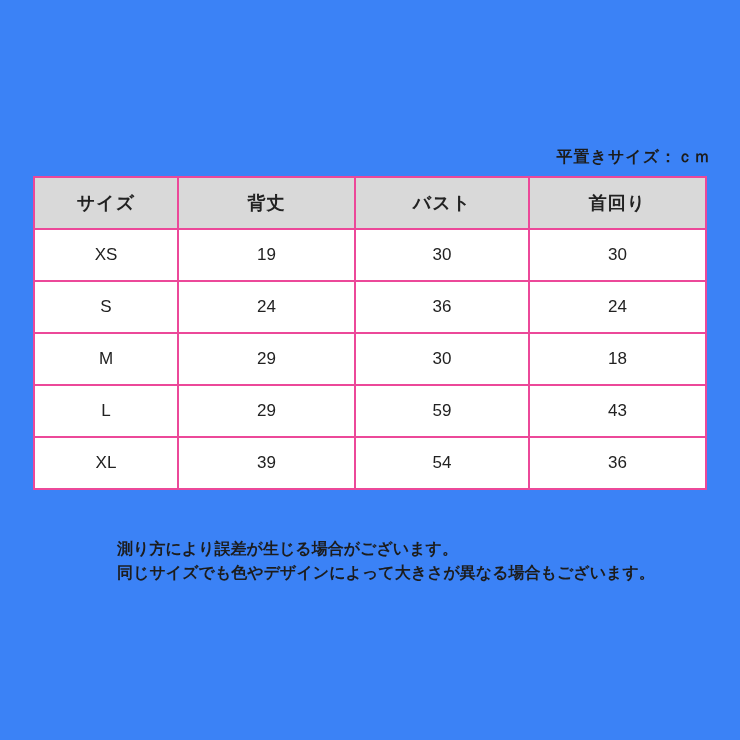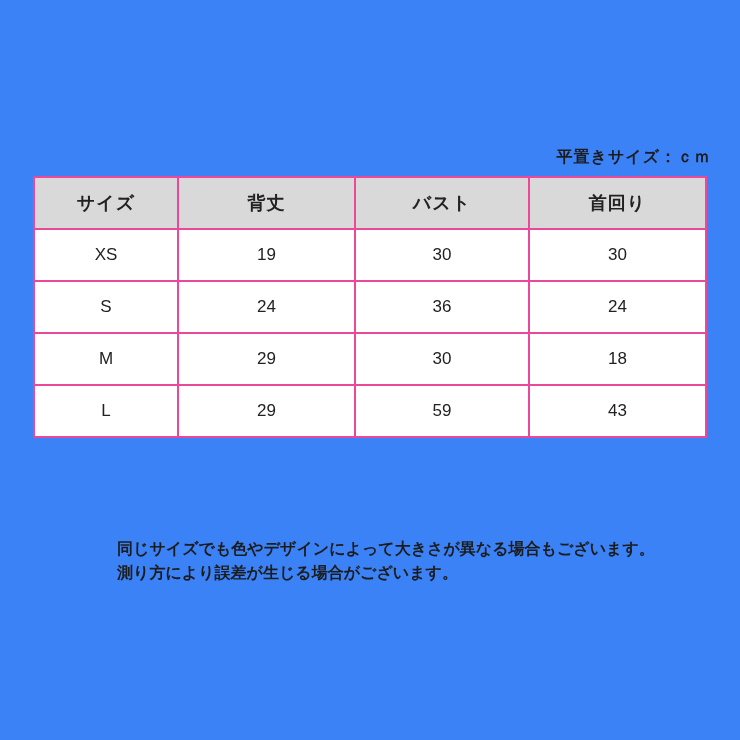--- a/index.html
+++ b/index.html
@@ -106,21 +106,27 @@
         <td>29</td>
         <td>30</td>
         <td>18</td>
       </tr>
       <tr>
         <td>L</td>
         <td>29</td>
         <td>59</td>
         <td>43</td>
       </tr>
+      <tr>
+        <td>XL</td>
+        <td>39</td>
+        <td>54</td>
+        <td>36</td>
+      </tr>
     </tbody>
   </table>
 
   <div class="footnotes">
+    <div>測り方により誤差が生じる場合がございます。</div>
     <div>同じサイズでも色やデザインによって大きさが異なる場合もございます。</div>
-    <div>測り方により誤差が生じる場合がございます。</div>
   </div>
 
 </div>
 
 </body></html>

